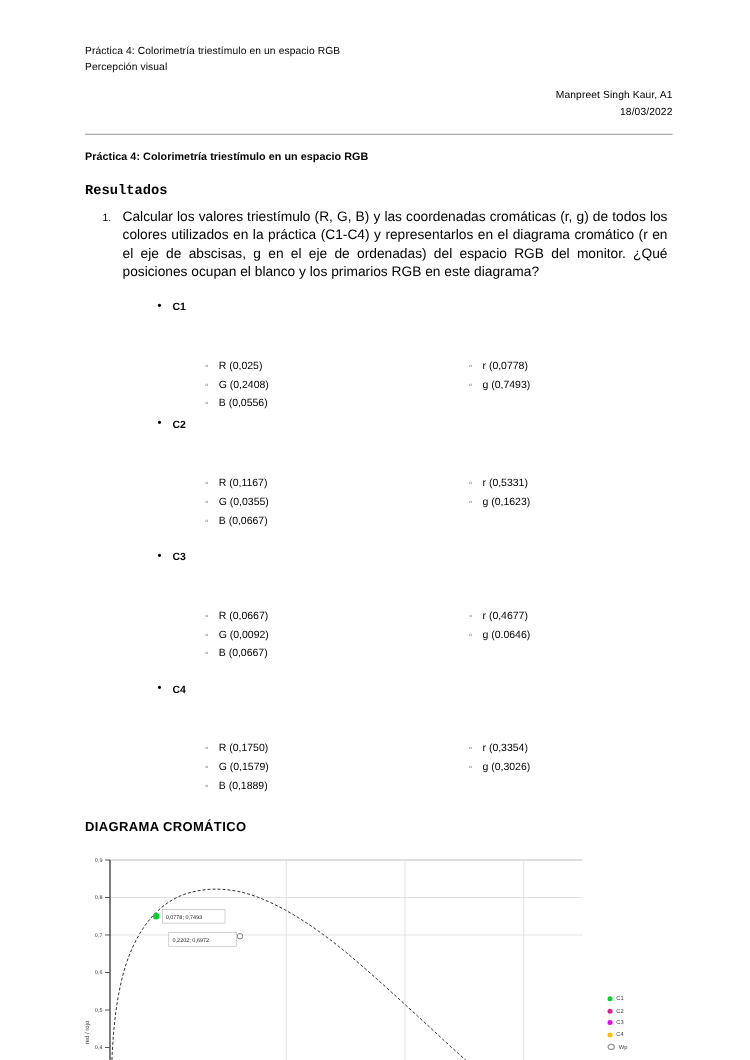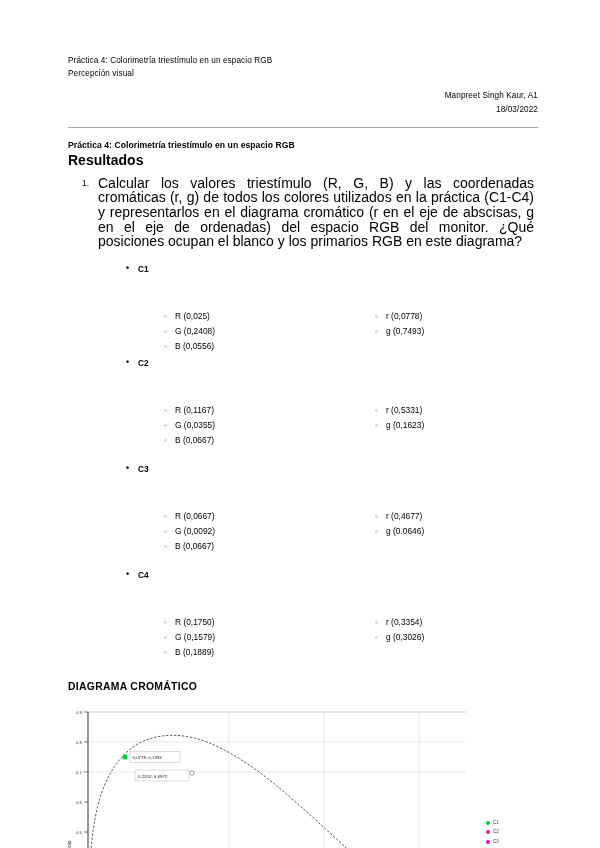--- a/index.html
+++ b/index.html
@@ -13,21 +13,21 @@
     font-family: "Liberation Sans", sans-serif;
     color: #000000;
     position: relative;
     overflow: hidden;
   }
   .page {
     position: relative;
     width: 600px;
     height: 848px;
     box-sizing: border-box;
-    padding: 54px 62px 0 68px;
+    padding: 34px 62px 0 68px;
   }
 
   
   .hdr-left {
     font-size: 8.2px;
     line-height: 13.2px;
     letter-spacing: 0.1px;
   }
   .hdr-right {
     margin-top: 9px;
@@ -43,40 +43,41 @@
   }
 
   
   .doc-title {
     font-size: 8.6px;
     font-weight: bold;
     margin-top: 12px;
     letter-spacing: 0.05px;
   }
   .doc-subtitle {
-    font-size: 14px;
+    font-size: 11px;
     font-weight: bold;
-    margin-top: 2px;
+    margin-top: 17px;
+    font-family: Liberation Mono, monospace;
   }
 
   
   .q-wrap {
     display: flex;
     margin-top: 8px;
     padding-left: 14px;
   }
   .q-num {
     width: 16px;
     flex: 0 0 16px;
     font-size: 8.4px;
     line-height: 14.6px;
   }
   .q-text {
     flex: 1;
-    font-size: 14px;
+    font-size: 11px;
     line-height: 14.6px;
     text-align: justify;
     padding-right: 4px;
   }
 
   
   .blocks {
     margin-top: 13px;
     padding-left: 58px;
   }

